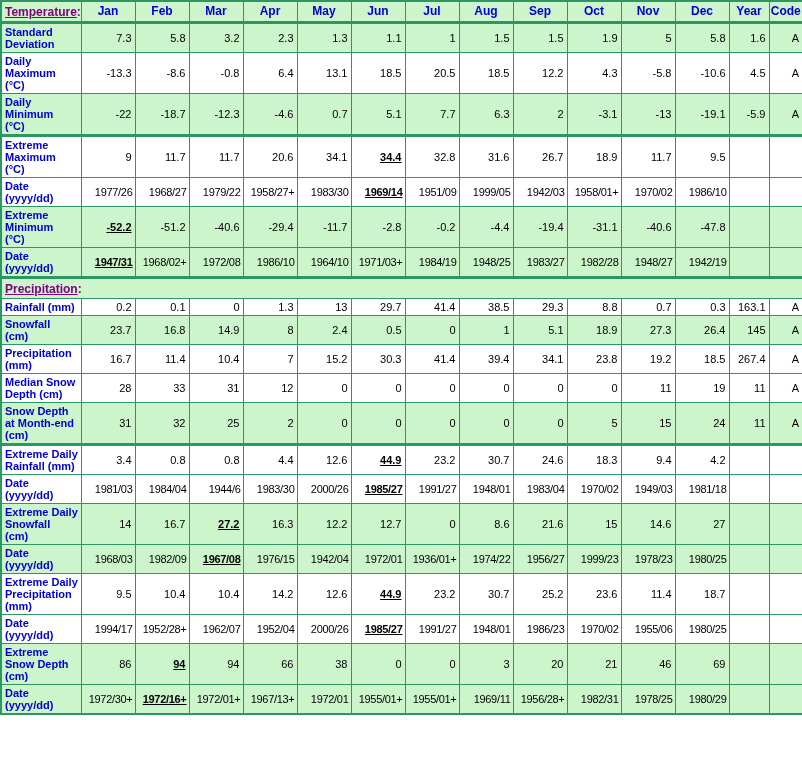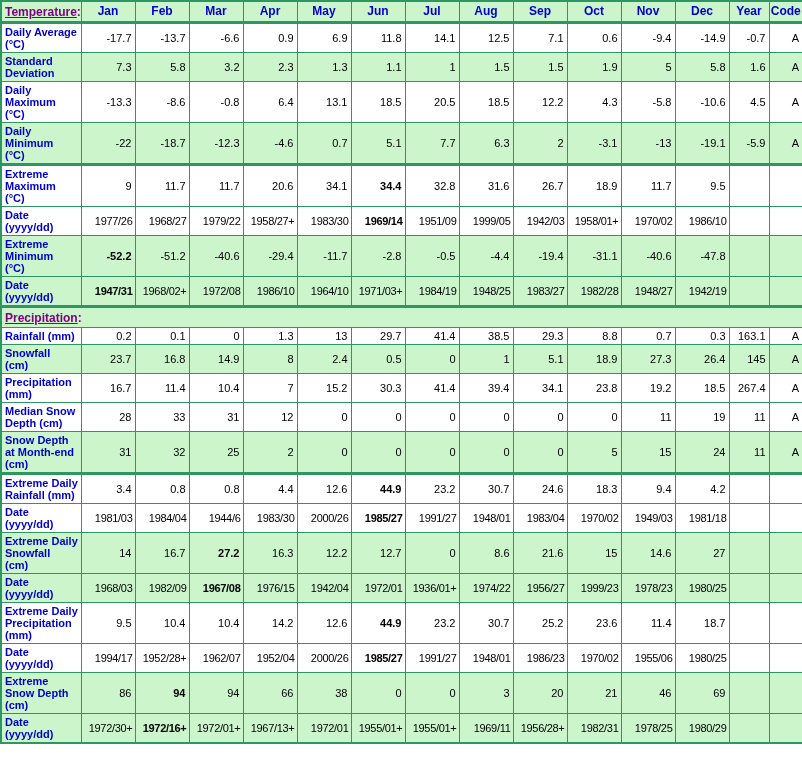--- a/index.html
+++ b/index.html
@@ -52,21 +52,21 @@
     padding: 2px 2px 2px 3px;
   }
   .val {
     font-size: 11px;
     color: var(--value-black, #000000);
     text-align: right;
     padding: 2px 3px;
     line-height: 12px;
     vertical-align: middle;
   }
-  .val.b { font-weight: bold; }
+  .val.b { font-weight: bold; text-decoration: underline; }
   tr.date-row .val { letter-spacing: -0.3px; padding-right: 2px; }
 </style>
 </head>
 <body>
 
 <table data-name="climate-table">
     <colgroup>
       <col style="width: 80px;">
       <col style="width: 54px;">
       <col style="width: 54px;">
@@ -96,38 +96,20 @@
         <th class="mh" data-name="month-header-aug">Aug</th>
         <th class="mh" data-name="month-header-sep">Sep</th>
         <th class="mh" data-name="month-header-oct">Oct</th>
         <th class="mh" data-name="month-header-nov">Nov</th>
         <th class="mh" data-name="month-header-dec">Dec</th>
         <th class="mh" data-name="year-header">Year</th>
         <th class="mh" data-name="code-header">Code</th>
       </tr>
     </thead>
     <tbody>
-      <tr data-name="table-row" class="white">
-        <th class="row-label" data-name="row-label">Daily Average
-(°C)</th>
-        <td class="val" data-name="value-cell">-17.7</td>
-        <td class="val" data-name="value-cell">-13.7</td>
-        <td class="val" data-name="value-cell">-6.6</td>
-        <td class="val" data-name="value-cell">0.9</td>
-        <td class="val" data-name="value-cell">6.9</td>
-        <td class="val" data-name="value-cell">11.8</td>
-        <td class="val" data-name="value-cell">14.1</td>
-        <td class="val" data-name="value-cell">12.5</td>
-        <td class="val" data-name="value-cell">7.1</td>
-        <td class="val" data-name="value-cell">0.6</td>
-        <td class="val" data-name="value-cell">-9.4</td>
-        <td class="val" data-name="value-cell">-14.9</td>
-        <td class="val" data-name="value-cell">-0.7</td>
-        <td class="val" data-name="value-cell">A</td>
-      </tr>
       <tr data-name="table-row" class="green">
         <th class="row-label" data-name="row-label">Standard
 Deviation</th>
         <td class="val" data-name="value-cell">7.3</td>
         <td class="val" data-name="value-cell">5.8</td>
         <td class="val" data-name="value-cell">3.2</td>
         <td class="val" data-name="value-cell">2.3</td>
         <td class="val" data-name="value-cell">1.3</td>
         <td class="val" data-name="value-cell">1.1</td>
         <td class="val" data-name="value-cell">1</td>
@@ -217,21 +199,21 @@
       <tr data-name="table-row" class="green">
         <th class="row-label" data-name="row-label">Extreme
 Minimum
 (°C)</th>
         <td class="val b" data-name="value-cell">-52.2</td>
         <td class="val" data-name="value-cell">-51.2</td>
         <td class="val" data-name="value-cell">-40.6</td>
         <td class="val" data-name="value-cell">-29.4</td>
         <td class="val" data-name="value-cell">-11.7</td>
         <td class="val" data-name="value-cell">-2.8</td>
-        <td class="val" data-name="value-cell">-0.5</td>
+        <td class="val" data-name="value-cell">-0.2</td>
         <td class="val" data-name="value-cell">-4.4</td>
         <td class="val" data-name="value-cell">-19.4</td>
         <td class="val" data-name="value-cell">-31.1</td>
         <td class="val" data-name="value-cell">-40.6</td>
         <td class="val" data-name="value-cell">-47.8</td>
         <td class="val" data-name="value-cell"></td>
         <td class="val" data-name="value-cell"></td>
       </tr>
       <tr data-name="table-row" class="green date-row">
         <th class="row-label" data-name="row-label">Date

